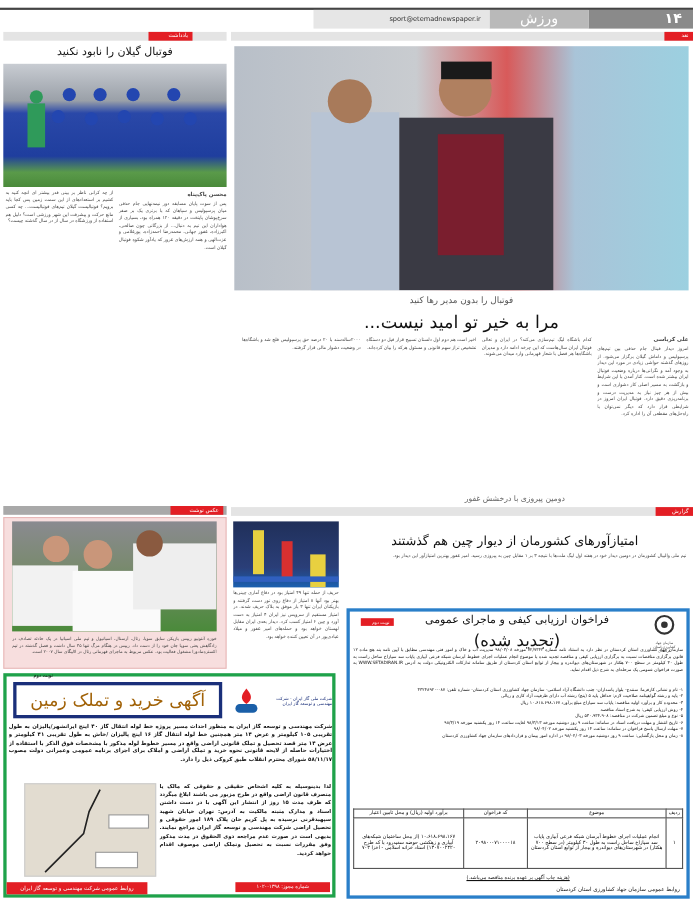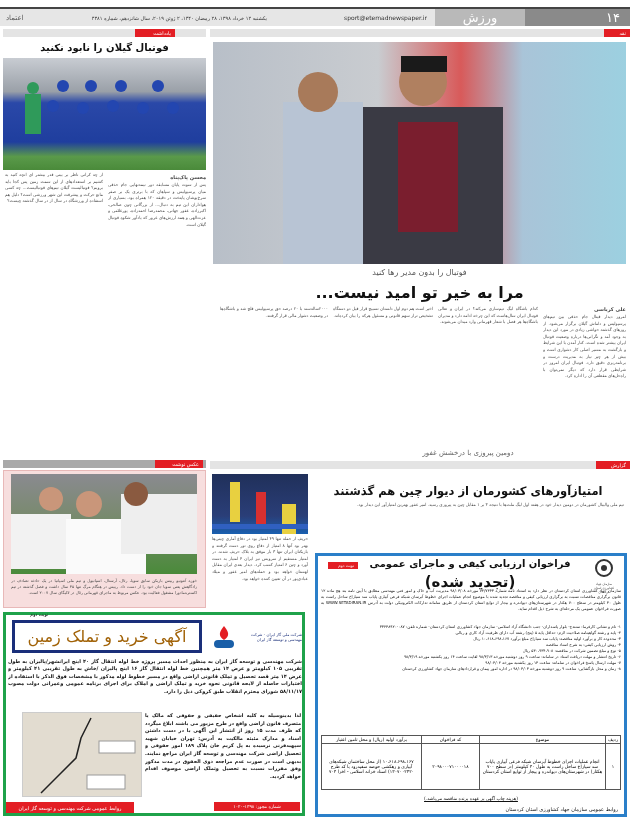--- a/index.html
+++ b/index.html
@@ -1,43 +1,39 @@
 <!DOCTYPE html>
 <html><head>
 <meta charset="utf-8">
 <style>
 *{box-sizing:border-box;margin:0;padding:0}
 body{width:630px;height:820px;background:#fff;font-family:"DejaVu Sans",sans-serif;overflow:hidden;position:relative;direction:rtl}
 .header{position:absolute;top:7px;left:0;width:630px;height:19px;display:flex;border-top:2px solid #444}
-.h-num{width:105px;background:#8a8a8a;color:#fff;font-size:13px;font-weight:normal;display:flex;align-items:center;padding-right:10px}
+.h-num{width:95px;background:#8a8a8a;color:#fff;font-size:13px;font-weight:bold;display:flex;align-items:center;padding-right:10px}
 .h-sec{width:90px;background:#b9b9b9;color:#fff;font-size:13px;display:flex;align-items:center;justify-content:center}
 .h-mail{width:160px;background:#e6e6e6;font-size:6px;color:#333;display:flex;align-items:center;padding-right:8px;direction:ltr;justify-content:flex-end}
 .h-date{flex:1;background:#e6e6e6;font-size:5px;color:#333;display:flex;align-items:center;padding-right:8px;justify-content:space-between;padding-left:6px}
 .logo{font-size:7px;color:#555}
 .bar{position:absolute;height:8px;background:#e4e4e4;top:29px}
 .tag{position:absolute;background:#e31e24;color:#fff;font-size:5px;height:8px;display:flex;align-items:center;padding:0 4px}
 .photo{position:absolute;overflow:hidden}
 .txt{position:absolute;font-size:4.2px;line-height:6.6px;color:#444;text-align:justify}
-.title{position:absolute;text-align:center;color:#111;font-weight:bold}
+.title{position:absolute;text-align:center;color:#111;font-weight:normal}
 .ad-border{position:absolute;border:3px solid #1fa24a}
 .ad2{position:absolute;border:3px solid #2a7fc9;background:#fff}
 table{border-collapse:collapse;width:100%}
 td,th{border:1px solid #555;font-size:4.5px;padding:1px 2px;text-align:center;font-weight:normal}
 </style>
 </head>
 <body>
 
 <div class="header">
  <div class="h-num">۱۴</div>
  <div class="h-sec">ورزش</div>
  <div class="h-mail">sport@etemadnewspaper.ir</div>
- <div class="h-date">
-      <span>یکشنبه ۱۲ خرداد ۱۳۹۸، ۲۸ رمضان ۱۴۴۰، ۲ ژوئن ۲۰۱۹، سال شانزدهم، شماره ۴۳۸۱</span>
-      <span class="logo">اعتماد</span>
-    </div>
 </div>
 
 <div class="bar" style="right:0;width:420px"></div>
 <div class="tag" style="top:29px;right:0;width:26px">نقد</div>
 <div class="bar" style="left:3px;width:203px"></div>
 <div class="tag" style="top:29px;left:135px;width:40px">یادداشت</div>
 
 <div class="title" style="top:42px;left:3px;width:203px;font-size:10px">فوتبال گیلان را نابود نکنید</div>
 <div class="photo" style="top:58px;left:3px;width:203px;height:112px;background:linear-gradient(180deg,#c8ccd2 0%,#9aa0a8 30%,#2a48a8 40%,#1f3e9e 75%,#5a9a4a 88%,#4a8a3a 100%)">
  <svg width="203" height="112">

